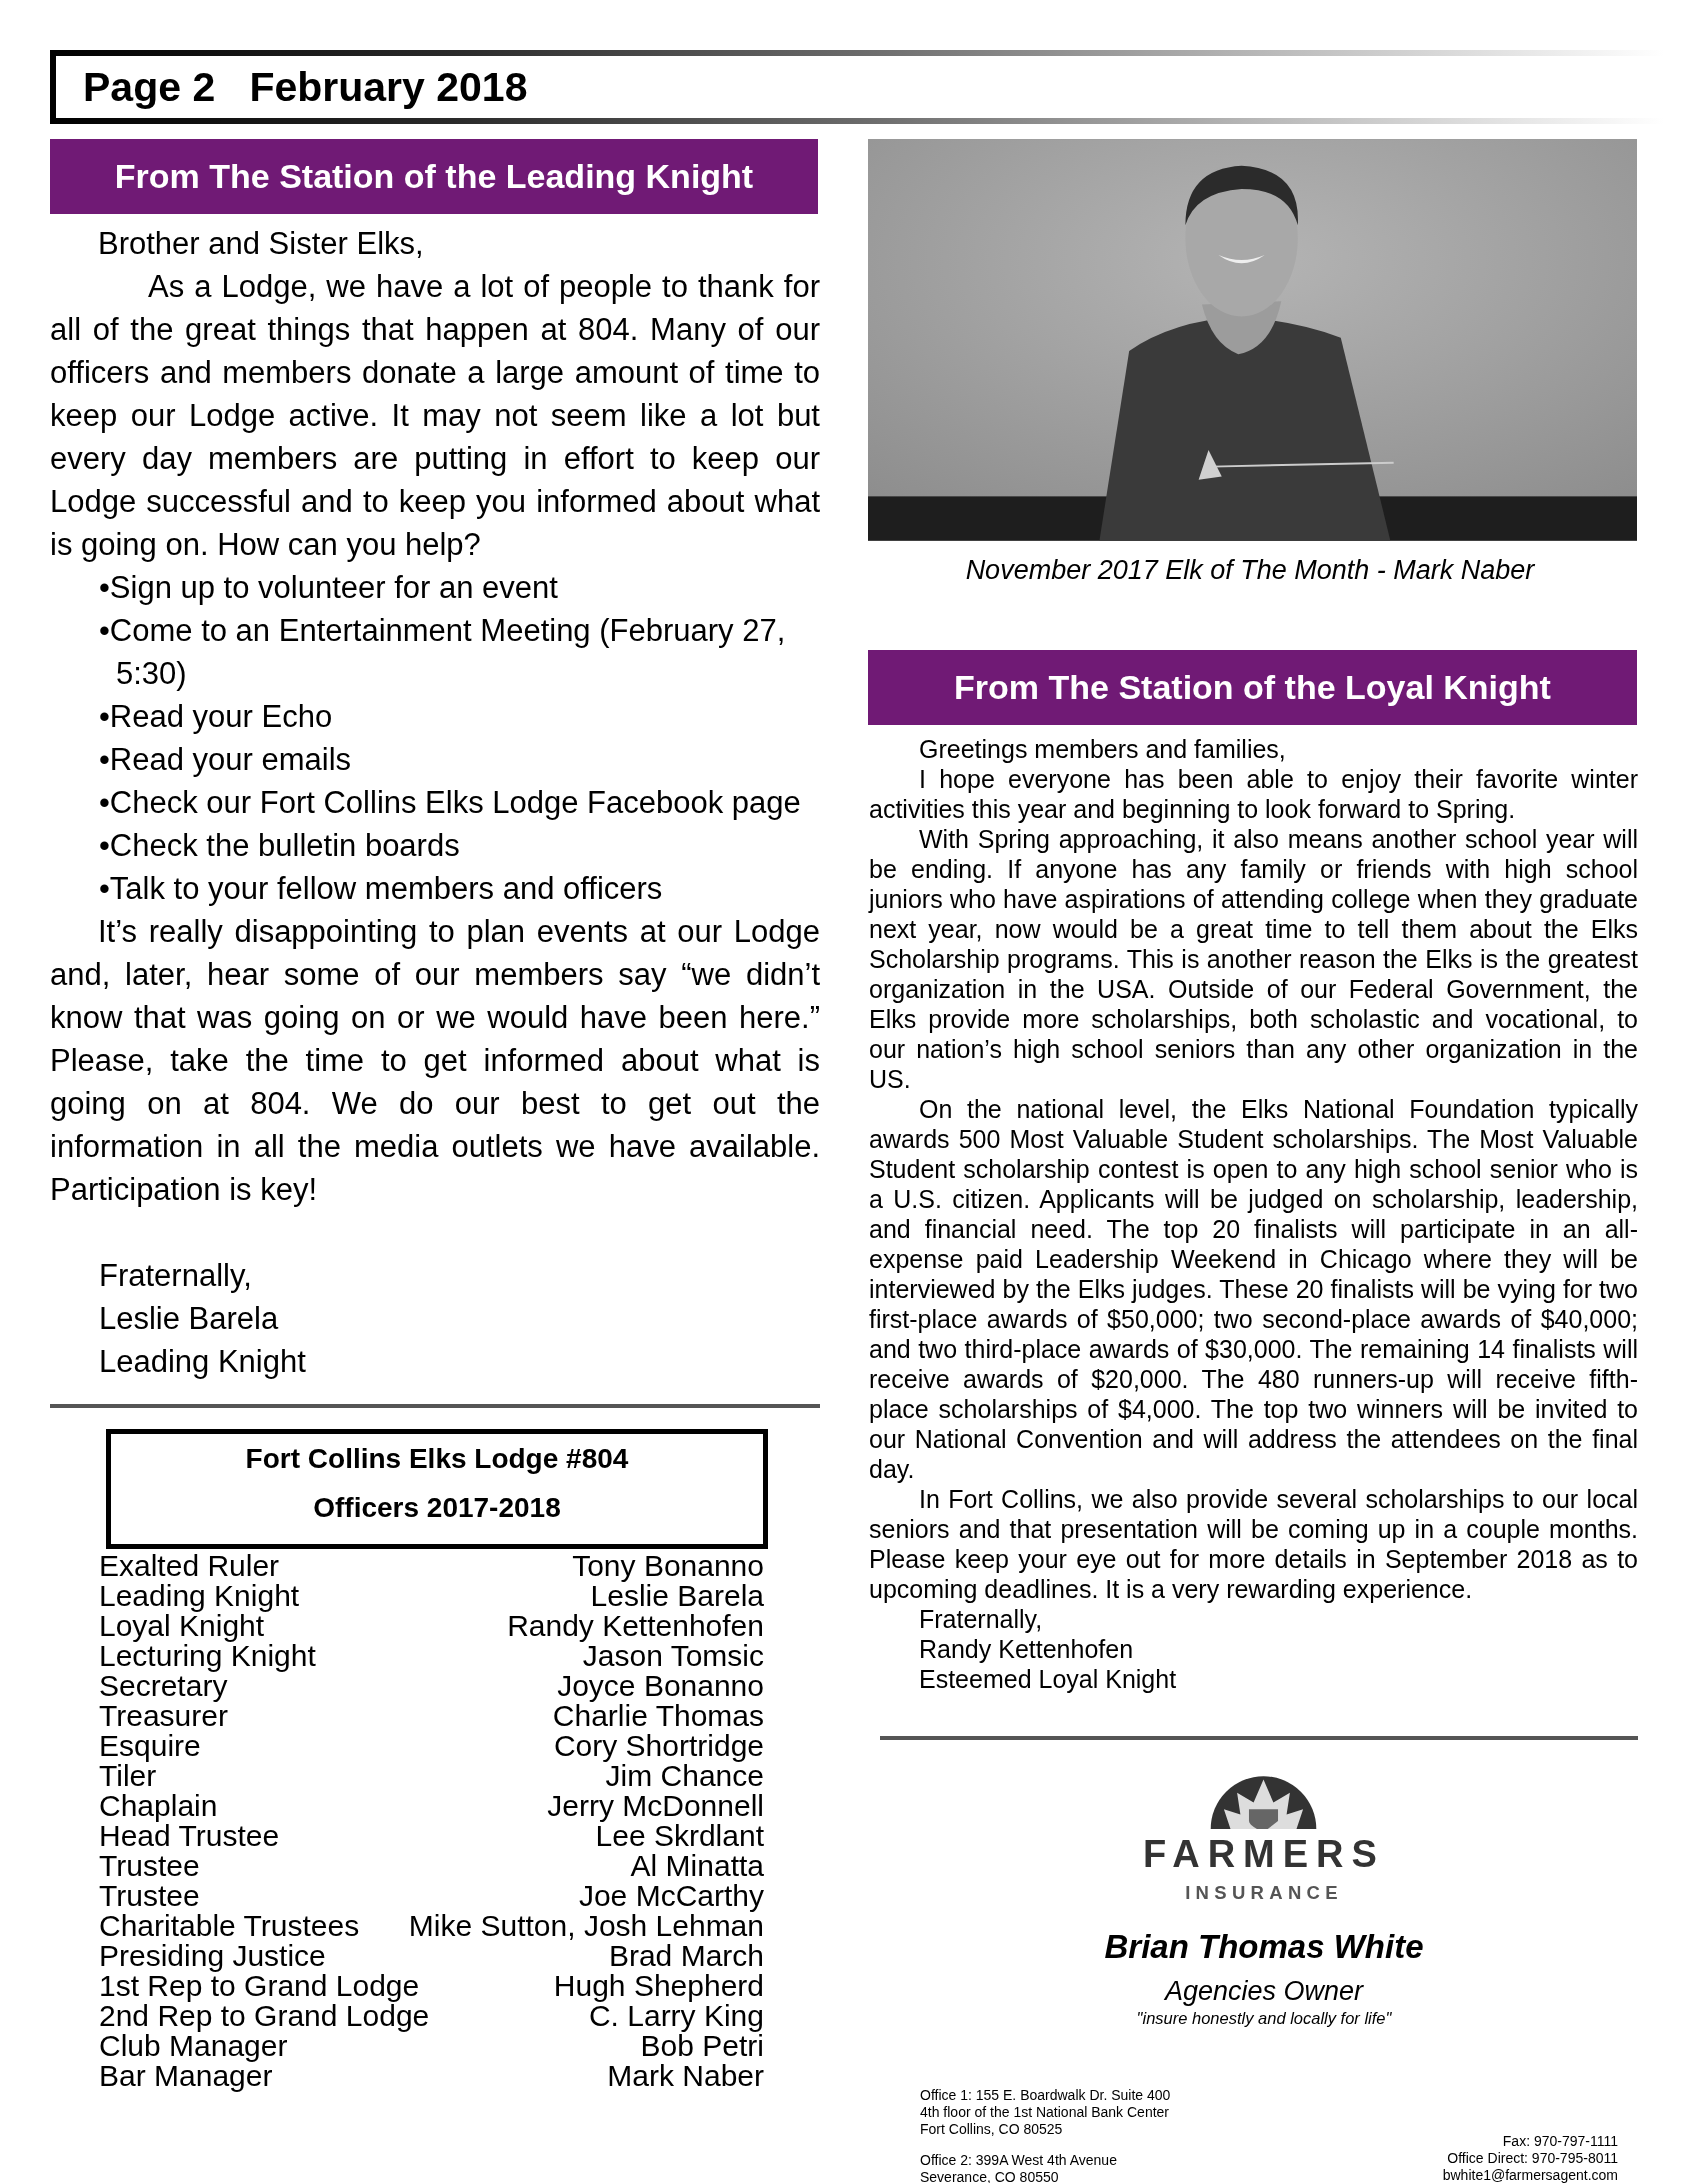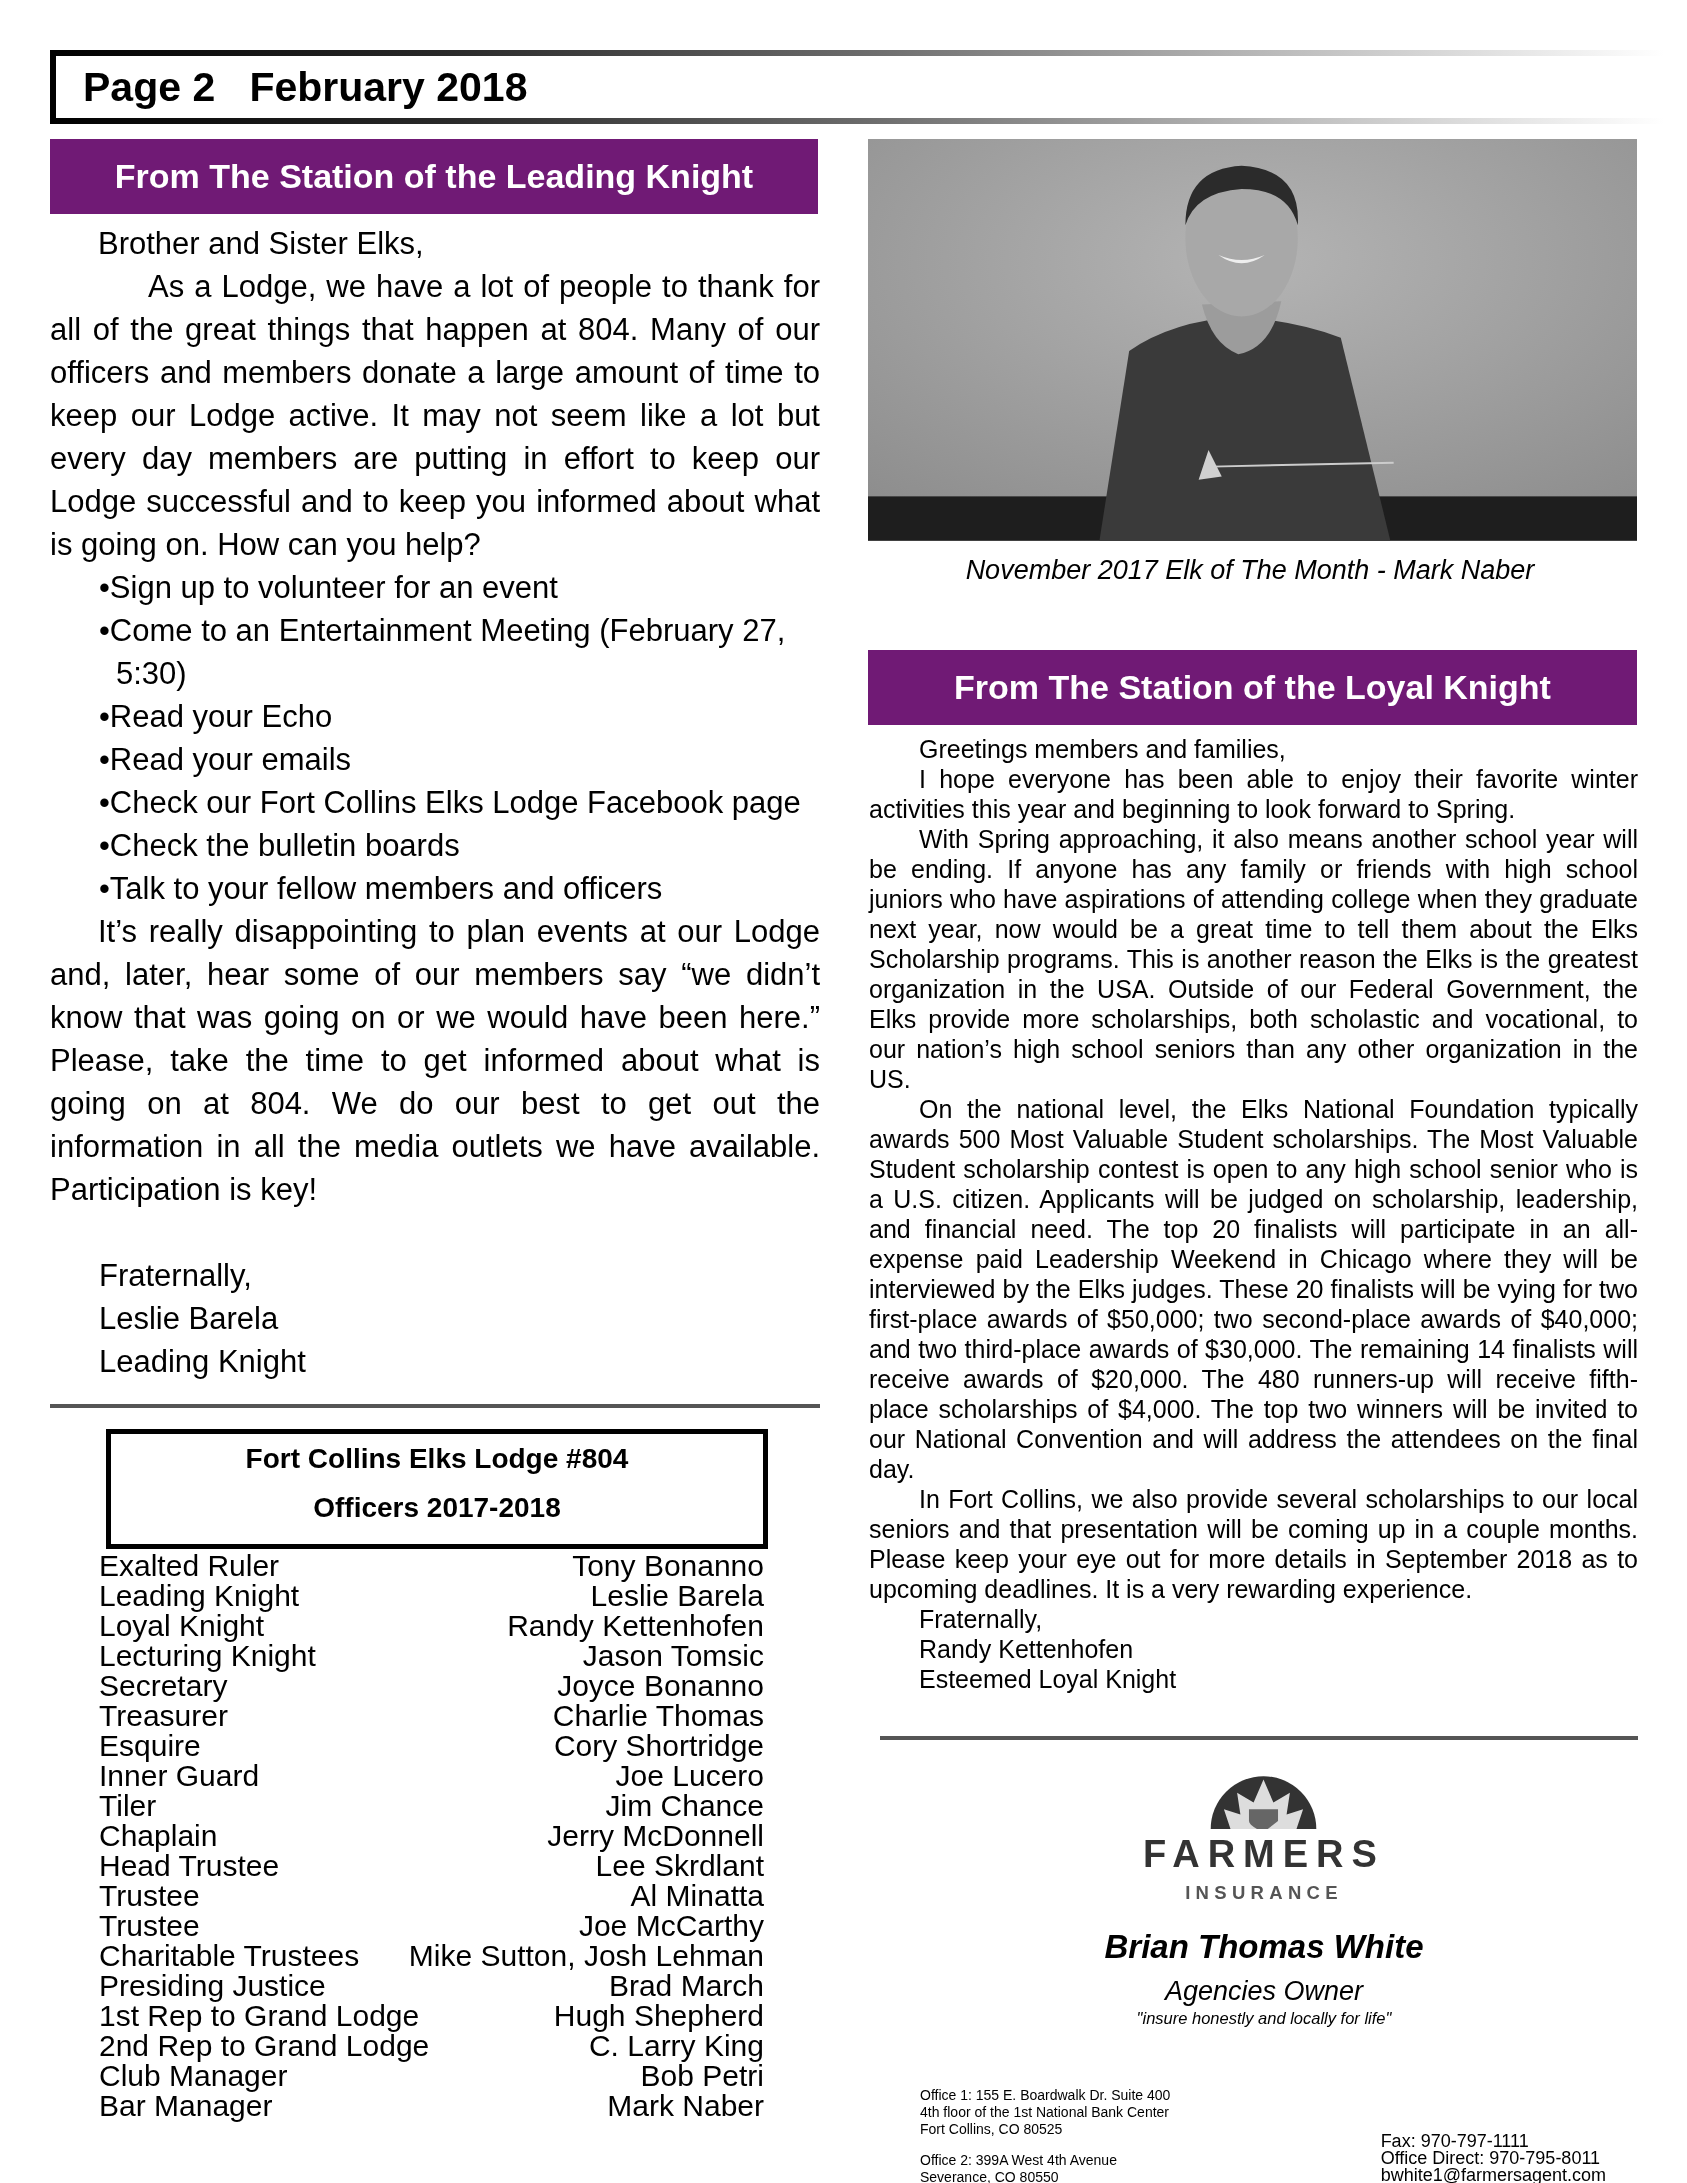--- a/index.html
+++ b/index.html
@@ -53,21 +53,21 @@
   .ad-logo { position:absolute; left:304px; top:0; width:119px; height:66px; }
   .ad-farmers { position:absolute; left:0; width:100%; top:70px; text-align:center; font-weight:bold;
       font-size:38px; letter-spacing:8px; color:#333; }
   .ad-insurance { position:absolute; left:0; width:100%; top:119px; text-align:center; font-weight:bold;
       font-size:18.5px; letter-spacing:5.3px; color:#555; }
   .ad-name { position:absolute; left:0; width:100%; top:165px; text-align:center; font-weight:bold; font-style:italic; font-size:33px; }
   .ad-title { position:absolute; left:0; width:100%; top:213px; text-align:center; font-style:italic; font-size:27px; }
   .ad-slogan { position:absolute; left:0; width:100%; top:246px; text-align:center; font-style:italic; font-size:16.5px; }
   .ad-office1 { position:absolute; left:20px; top:324px; font-size:14px; line-height:17px; }
   .ad-office2 { position:absolute; left:20px; top:389px; font-size:14px; line-height:17px; }
-  .ad-contact { position:absolute; right:22px; top:370px; font-size:18px; line-height:17px; }
+  .ad-contact { position:absolute; right:10px; top:370px; font-size:14px; line-height:17px; text-align:right; }
 </style>
 </head>
 <body>
 
 <div class="abs page-header">
   <div class="ph-top"></div>
   <div class="ph-left"></div>
   <div class="ph-bot"></div>
   <div class="ph-text"><span>Page 2</span>   <span>February 2018</span></div>
 </div>
@@ -121,24 +121,20 @@
       <span>Secretary</span>
       <span>Joyce Bonanno</span>
     </div>
     <div class="off-row">
       <span>Treasurer</span>
       <span>Charlie Thomas</span>
     </div>
     <div class="off-row">
       <span>Esquire</span>
       <span>Cory Shortridge</span>
-    </div>
-    <div class="off-row">
-      <span>Inner Guard</span>
-      <span>Joe Lucero</span>
     </div>
     <div class="off-row">
       <span>Tiler</span>
       <span>Jim Chance</span>
     </div>
     <div class="off-row">
       <span>Chaplain</span>
       <span>Jerry McDonnell</span>
     </div>
     <div class="off-row">

